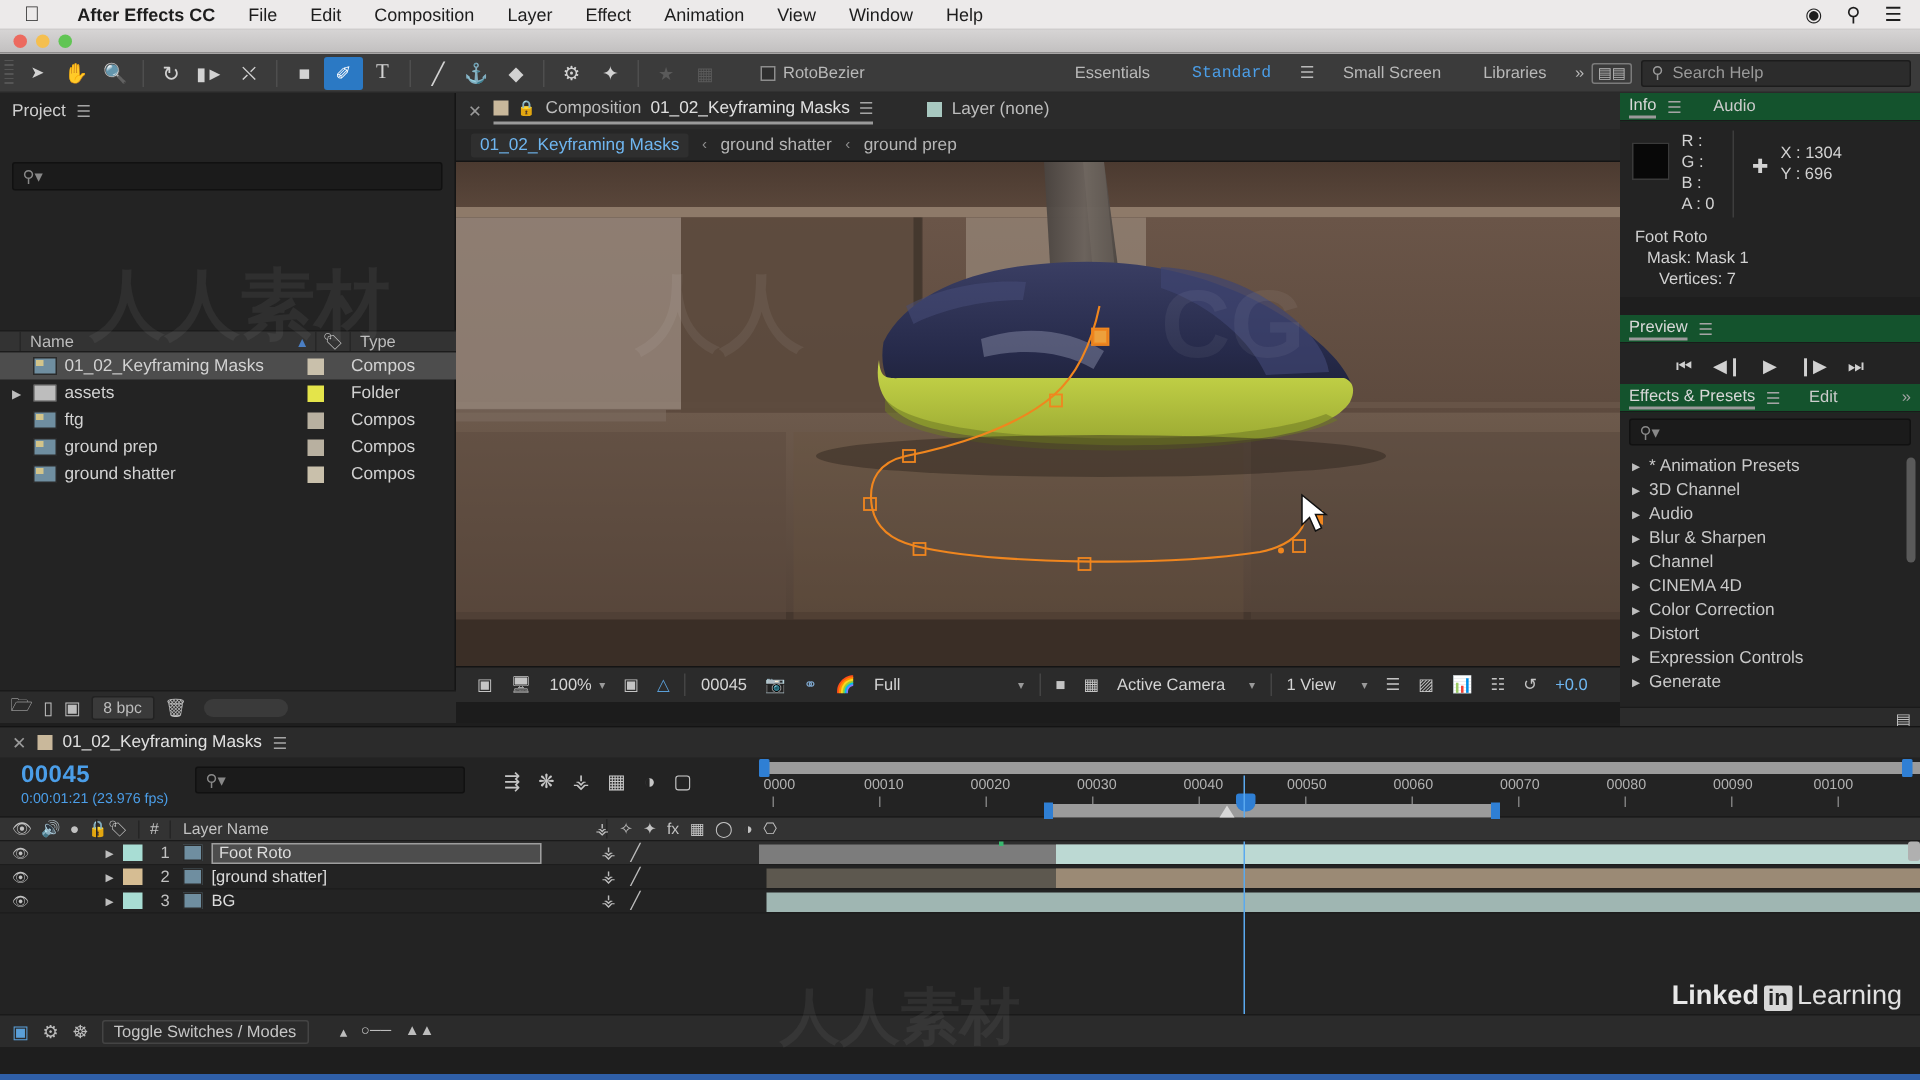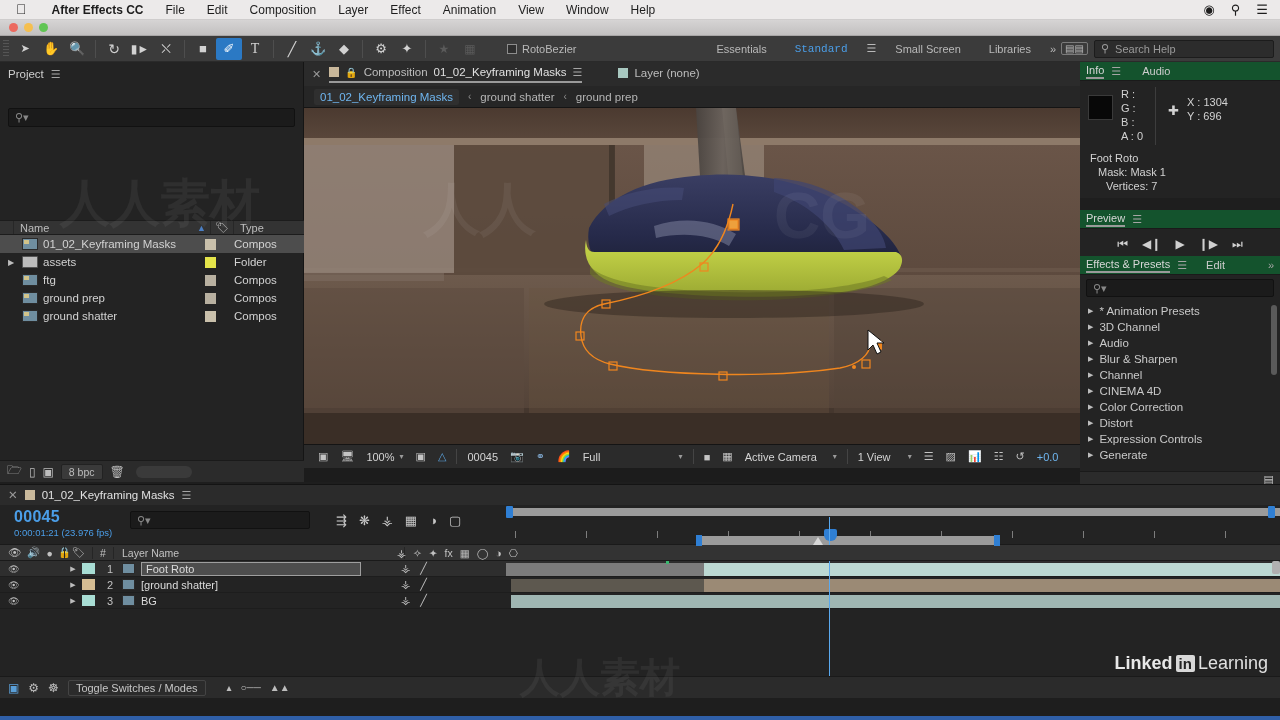--- a/index.html
+++ b/index.html
@@ -220,21 +220,21 @@
   .trackarea { position:absolute; left:506px; top:0; right:0; bottom:0;}
   .bar { position:absolute; height:14px; top:1px;}
   .cti { position:absolute; top:0; width:1px; background:#5aa9ef; }
   .cti-head { position:absolute; width:13px; height:12px; background:#2f7fd4; border-radius:2px 2px 6px 6px; margin-left:-6px;}
   .tl-foot {
     position:absolute; left:0; bottom:0; width:1280px; height:22px;
     background:#2b2b2b; display:flex; align-items:center; gap:9px; padding:0 8px;
     border-top:1px solid #1a1a1a; color:#bdbdbd;
   }
   .toggle-sw { margin-left:auto; font-size:11px; color:#c6c6c6; border:1px solid #444; padding:1px 7px; border-radius:2px;}
-  .linkedin { position:absolute; right:12px; bottom:24px; display:flex; align-items:center; gap:3px; font-size:18px; font-weight:bold; color:#e8e8e8;}
+  .linkedin { position:absolute; right:12px; bottom:24px; display:flex; align-items:flex-end; gap:3px; font-size:18px; font-weight:bold; color:#e8e8e8;}
   .li-badge { background:#d8d8d8; color:#222; border-radius:2px; padding:0 3px; font-size:15px;}
   .li-learn { font-weight:normal; color:#e0e0e0;}
   .bluebase { position:absolute; left:0; bottom:0; width:1280px; height:4px; background:#2f5fa8;}
   .wm { position:absolute; pointer-events:none; color:rgba(255,255,255,0.055); font-weight:bold; }
 </style>
 </head>
 <body>
 
 <div class="app">
 
@@ -677,20 +677,33 @@
         <span>⚶</span>
         <span>▦</span>
         <span>◑</span>
         <span>▢</span>
       </div>
 
       <div class="tl-ruler">
         <div class="workbar"></div>
         <div class="wb-cap" style="left:0px;"></div>
         <div class="wb-cap" style="right:5px;"></div>
+        <div class="ruler-nums">
+          <span class="rn" style="left:3px;">0000</span>
+          <span class="rn" style="left:70px;">00010</span>
+          <span class="rn" style="left:141px;">00020</span>
+          <span class="rn" style="left:212px;">00030</span>
+          <span class="rn" style="left:283px;">00040</span>
+          <span class="rn" style="left:352px;">00050</span>
+          <span class="rn" style="left:423px;">00060</span>
+          <span class="rn" style="left:494px;">00070</span>
+          <span class="rn" style="left:565px;">00080</span>
+          <span class="rn" style="left:636px;">00090</span>
+          <span class="rn" style="left:703px;">00100</span>
+        </div>
         <div class="tick" style="left:9px;"></div>
         <div class="tick" style="left:80px;"></div>
         <div class="tick" style="left:151px;"></div>
         <div class="tick" style="left:222px;"></div>
         <div class="tick" style="left:293px;"></div>
         <div class="tick" style="left:364px;"></div>
         <div class="tick" style="left:435px;"></div>
         <div class="tick" style="left:506px;"></div>
         <div class="tick" style="left:577px;"></div>
         <div class="tick" style="left:648px;"></div>

